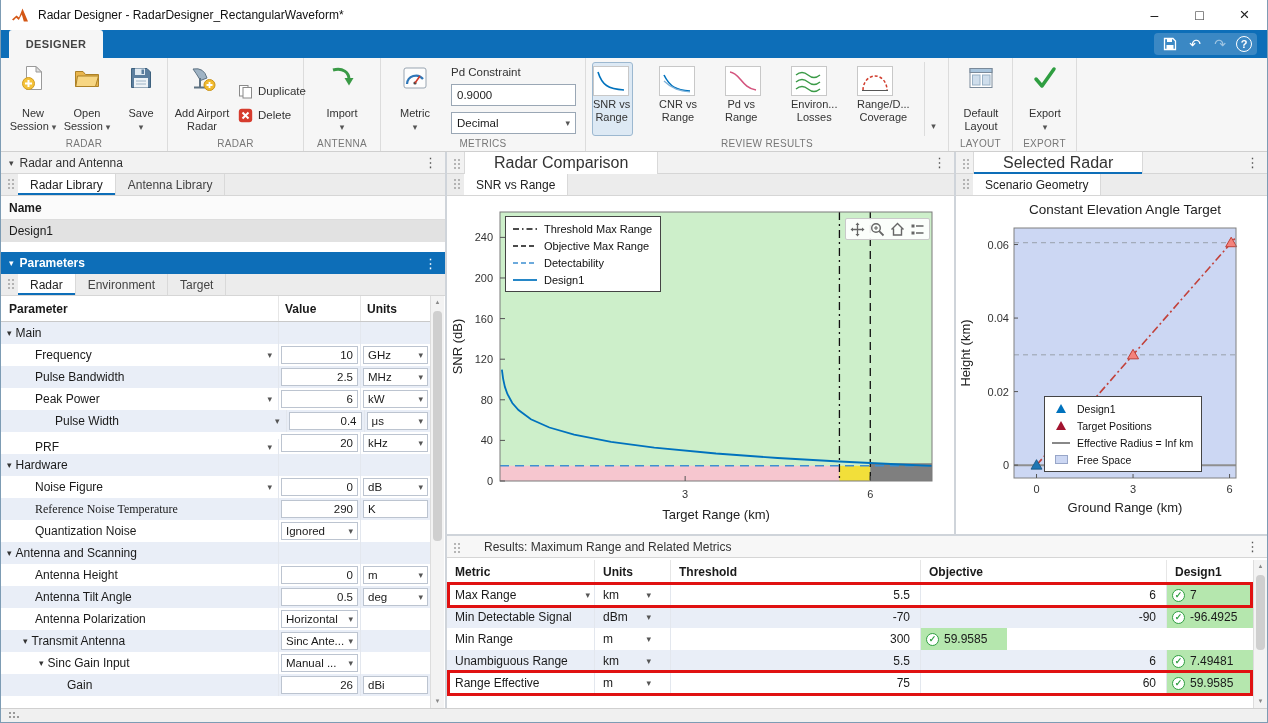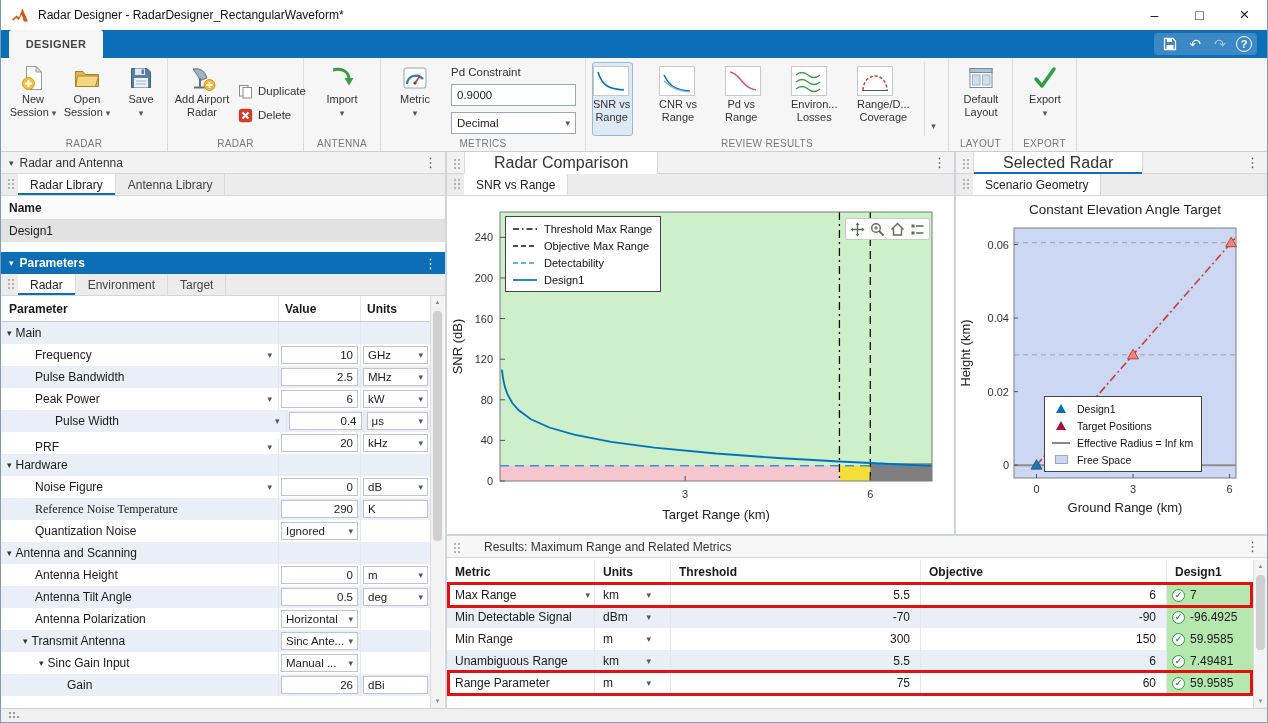--- a/index.html
+++ b/index.html
@@ -25,21 +25,21 @@
 .qbtn{width:22px;height:20px;display:flex;align-items:center;justify-content:center;color:#fff;font-size:14px;cursor:pointer}
 .qbtn.dim{opacity:.5}
 .qhelp{width:16px;height:16px;border:1.5px solid #fff;border-radius:50%;font-size:11px;font-weight:bold;margin-left:2px}
 
 
 #ribbon{position:absolute;left:1px;top:58px;width:1266px;height:94px;background:#f6f6f6;border-bottom:1px solid #cfcfcf}
 .rsec{position:absolute;top:0;height:93px;border-right:1px solid #dcdcdc}
 .rsec-label{position:absolute;left:0;right:0;bottom:2px;text-align:center;font-size:10px;color:#777;letter-spacing:.3px}
 .bigbtn{position:absolute;top:3px;width:56px;height:74px;display:flex;flex-direction:column;align-items:center;border-radius:3px;cursor:pointer}
 .bicon{height:30px;margin-top:2px;display:flex;align-items:center;justify-content:center}
-.blbl{margin-top:0;font-size:11px;line-height:13px;text-align:center;color:#333}
+.blbl{margin-top:14px;font-size:11px;line-height:13px;text-align:center;color:#333}
 .dd-inline{font-size:9px;color:#555;margin-left:3px}
 .dd-below{font-size:9px;color:#555}
 .smallbtn{position:absolute;display:flex;align-items:center;gap:5px;height:22px;padding:0 6px;font-size:11.5px;color:#333;border-radius:3px;cursor:pointer}
 .gal{position:absolute;top:4px;width:41px;height:74px;display:flex;flex-direction:column;align-items:flex-start;border:1px solid transparent;border-radius:3px;cursor:pointer}
 .gal.sel{background:#dde9f4;border-color:#9cb8d0}
 .gicon{width:36px;height:30px;margin-top:3px;background:#fff;border:1px solid #c8c8c8;display:flex;align-items:center;justify-content:center}
 .glbl{margin-top:2px;font-size:11px;line-height:12.5px;text-align:center;color:#333}
 .gexp{position:absolute;top:4px;width:18px;height:74px;border-left:1px solid #dcdcdc;display:flex;align-items:flex-end;justify-content:center;padding-bottom:5px;color:#555;font-size:9px;cursor:pointer}
 .flabel{font-size:11.5px;color:#333}
 .finput{width:125px;height:22px;border:1px solid #9aa7b5;background:#fff;font-size:11.5px;padding:0 5px;font-family:"Liberation Sans",sans-serif;color:#222}
@@ -856,21 +856,20 @@
       </div>
       <div class="rrow">
         <div class="rcell rc1 metric">
           <span>Min Range</span>
         </div>
         <div class="rcell rc2 units">
           <span>m</span>
           <span class="marrow">▾</span>
         </div>
         <div class="rcell rc3 num">300</div>
-        <div class="rcell rc4 num">150</div>
         <div class="rcell rc5 design">
           <span class="check">✓</span>
           <span>59.9585</span>
         </div>
       </div>
       <div class="rrow shade">
         <div class="rcell rc1 metric">
           <span>Unambiguous Range</span>
         </div>
         <div class="rcell rc2 units">
@@ -879,21 +878,21 @@
         </div>
         <div class="rcell rc3 num">5.5</div>
         <div class="rcell rc4 num">6</div>
         <div class="rcell rc5 design">
           <span class="check">✓</span>
           <span>7.49481</span>
         </div>
       </div>
       <div class="rrow">
         <div class="rcell rc1 metric">
-          <span>Range Parameter</span>
+          <span>Range Effective</span>
         </div>
         <div class="rcell rc2 units">
           <span>m</span>
           <span class="marrow">▾</span>
         </div>
         <div class="rcell rc3 num">75</div>
         <div class="rcell rc4 num">60</div>
         <div class="rcell rc5 design">
           <span class="check">✓</span>
           <span>59.9585</span>

